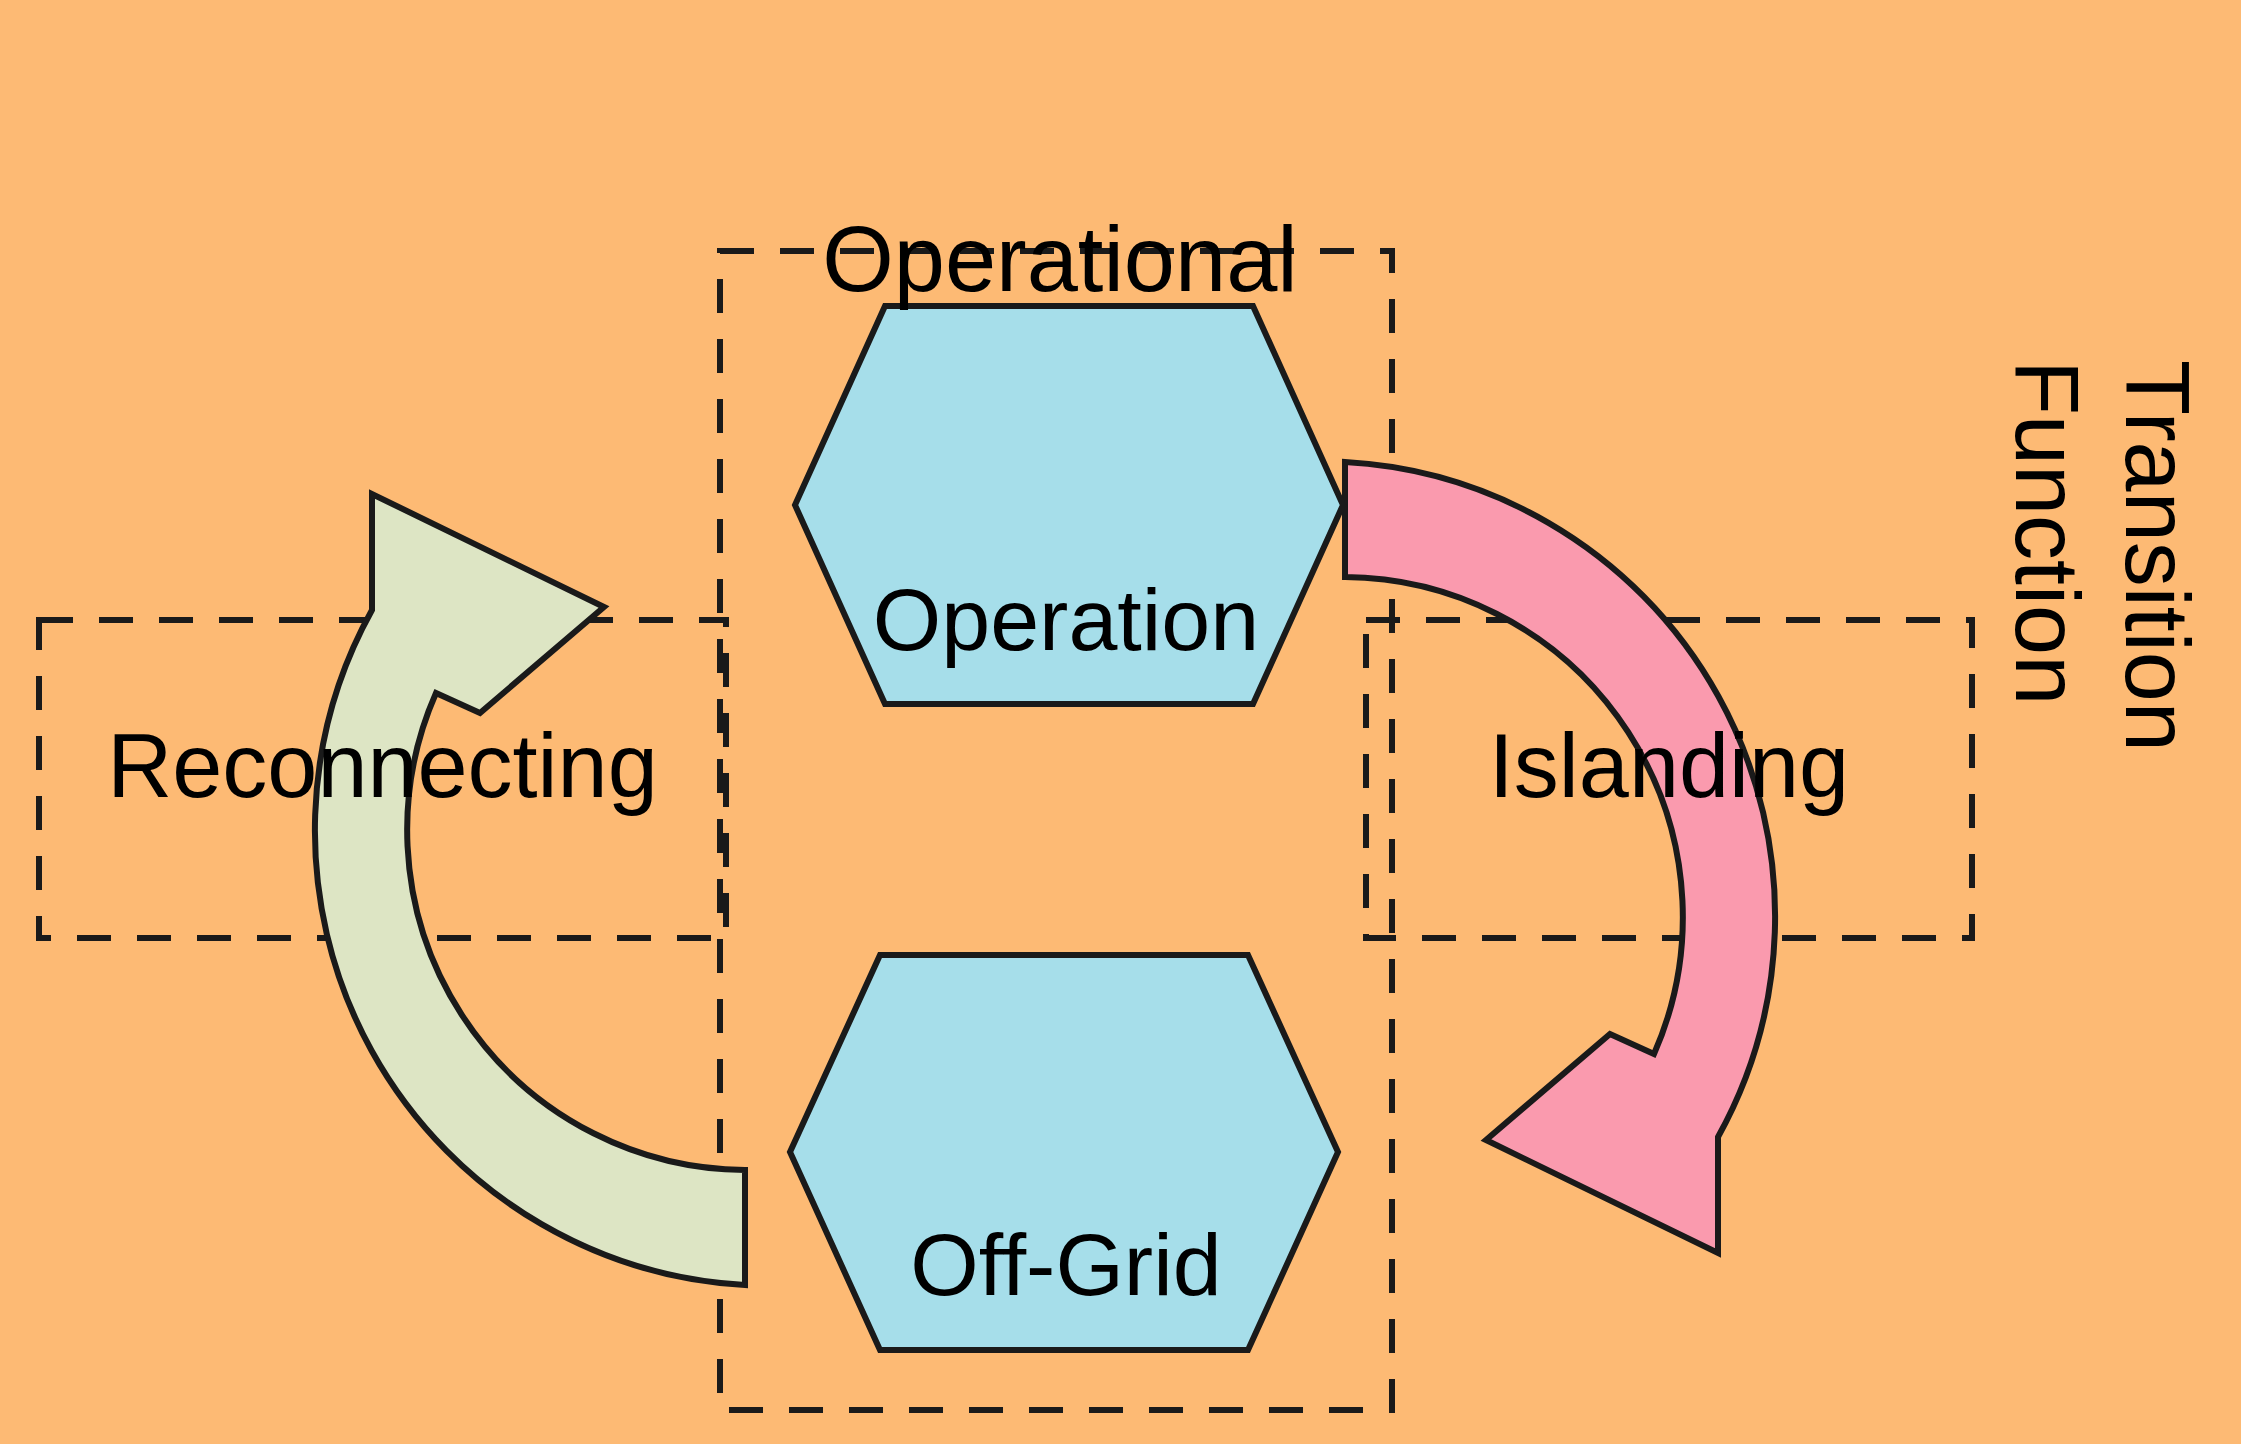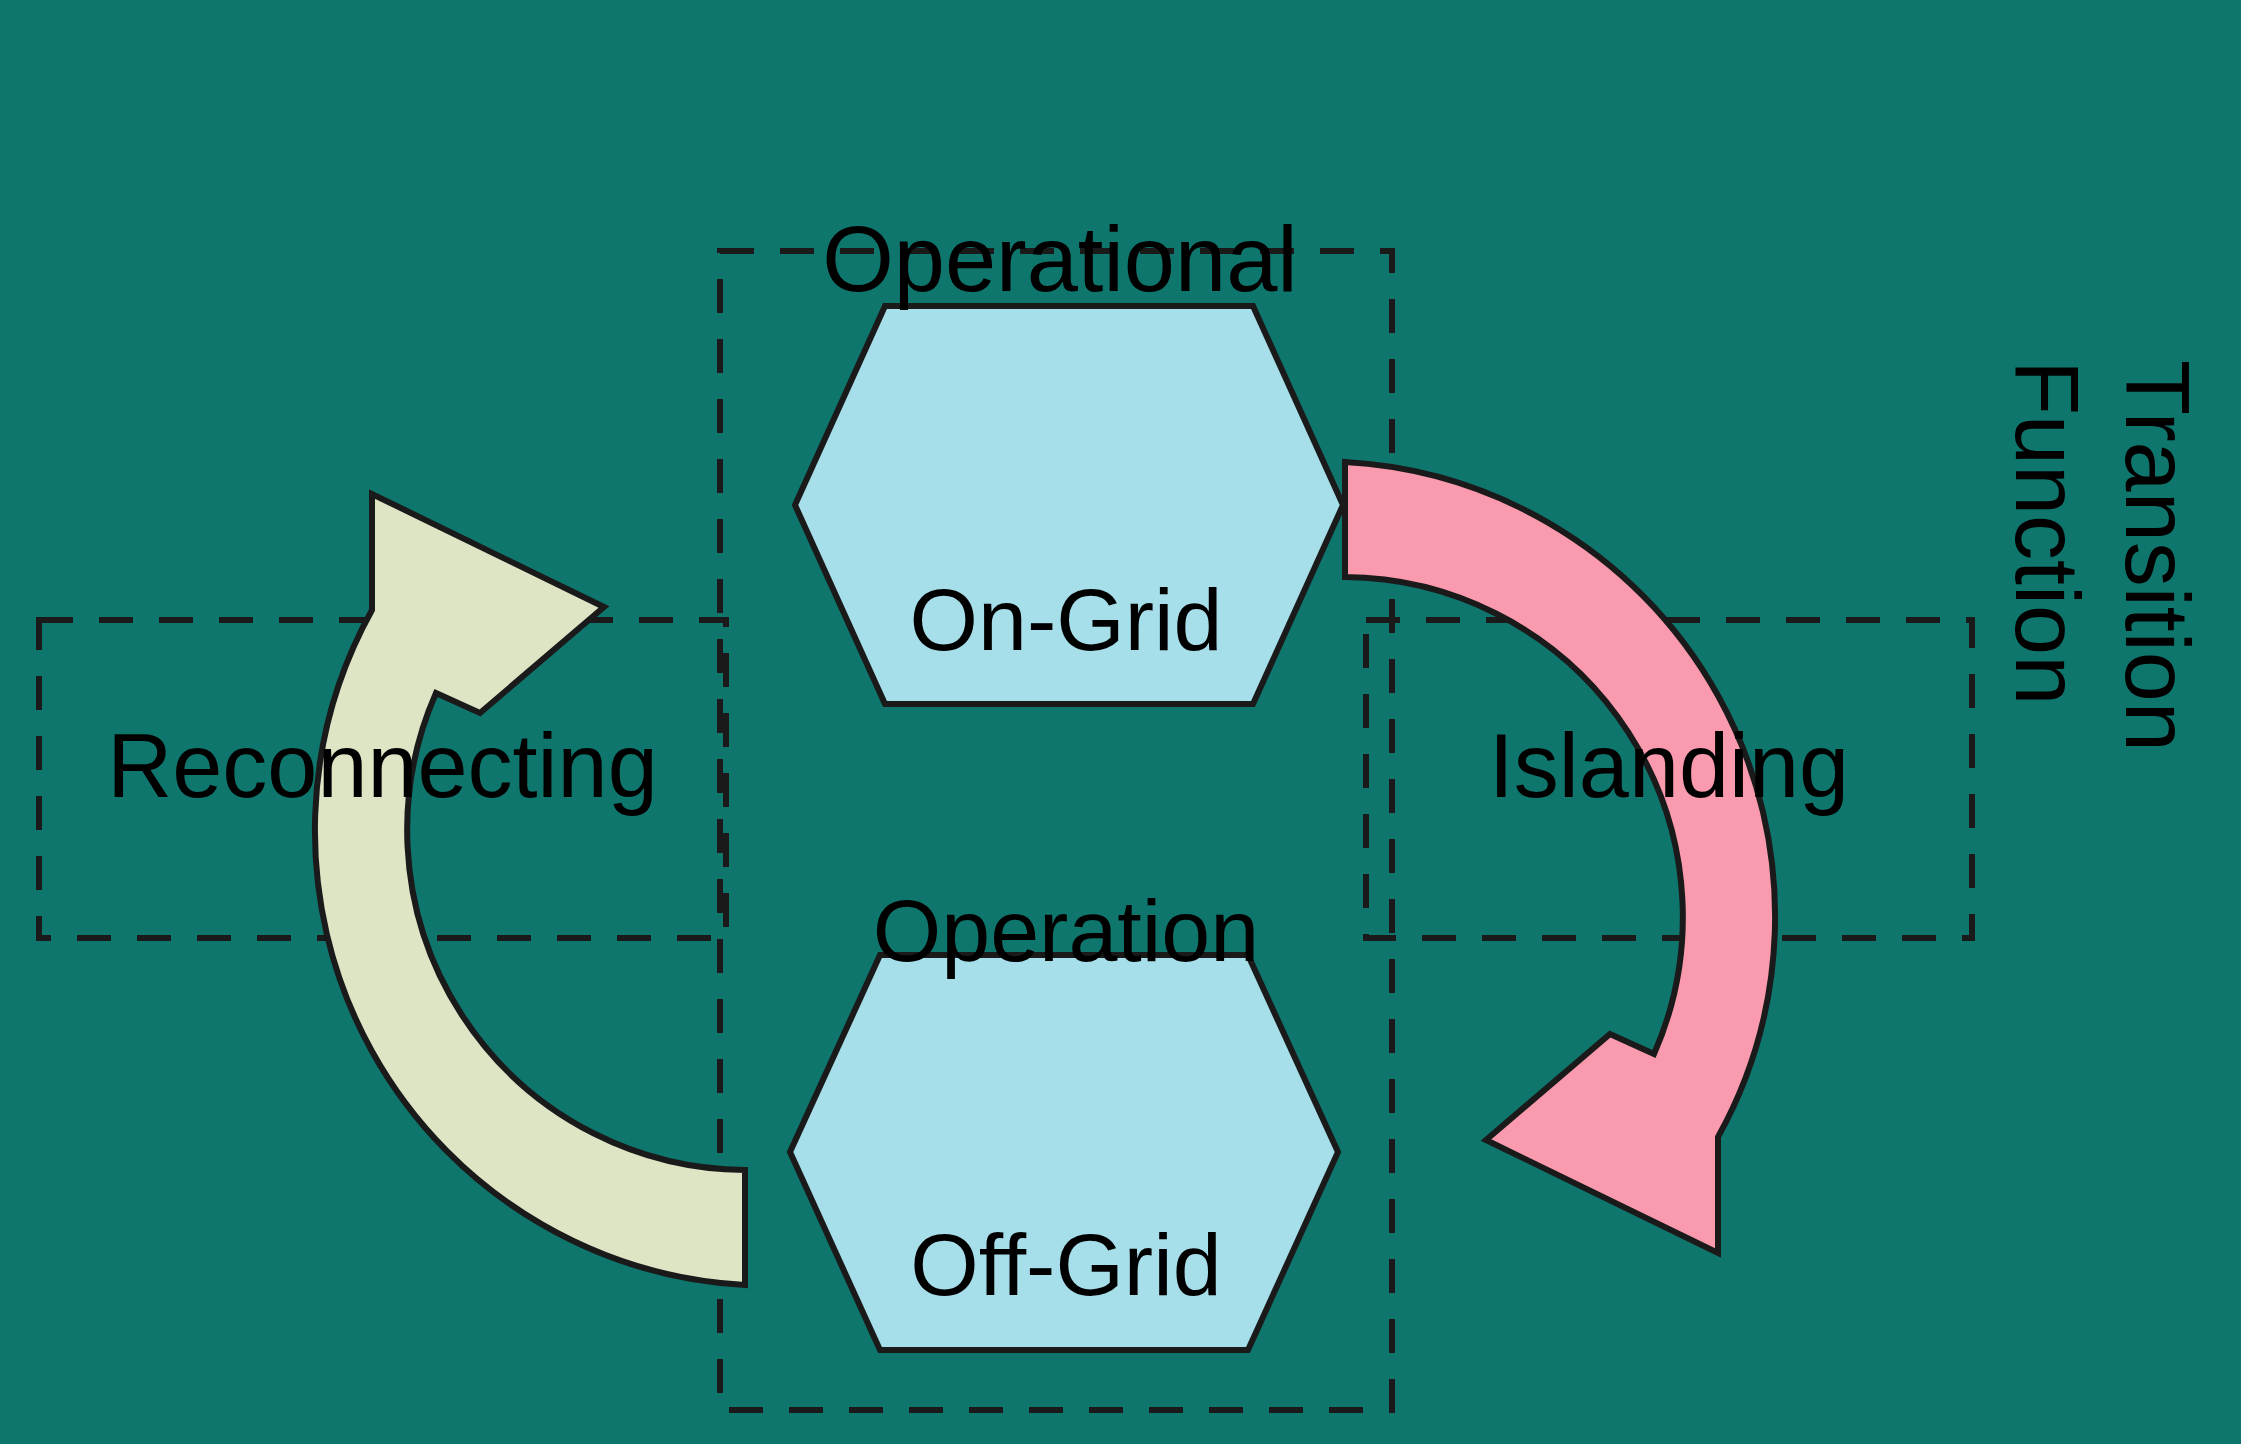--- a/index.html
+++ b/index.html
@@ -8,21 +8,21 @@
     padding: 0;
     background: #ffffff;
   }
   body {
     font-family: "Liberation Sans", sans-serif;
   }
   #canvas {
     position: relative;
     width: 2241px;
     height: 1444px;
-    background: #0f766e;
+    background: #fdba74;
     overflow: hidden;
   }
   #diagram-svg {
     position: absolute;
     left: 0;
     top: 0;
     width: 2241px;
     height: 1444px;
   }
   .dia-text {
@@ -122,21 +122,20 @@
     <polygon points="885,306 1253,306 1343,505 1253,704 885,704 795,505" fill="#a6deea" stroke="#1a1a1a" stroke-width="6" stroke-linejoin="miter"></polygon>
 
     <polygon points="880,955 1248,955 1338,1152 1248,1350 880,1350 790,1152" fill="#a6deea" stroke="#1a1a1a" stroke-width="6" stroke-linejoin="miter"></polygon>
   </svg>
 
   <div class="dia-text" id="title-operational-modes">
     <span class="t-line">Operational</span>
   </div>
 
   <div class="hex-label" id="label-on-grid">
-    <span class="t-line">On-Grid</span>
     <span class="t-line">Operation</span>
   </div>
 
   <div class="hex-label" id="label-off-grid">
     <span class="t-line">Off-Grid</span>
     
   </div>
 
   <div class="dia-text" id="label-reconnecting">Reconnecting</div>
 

